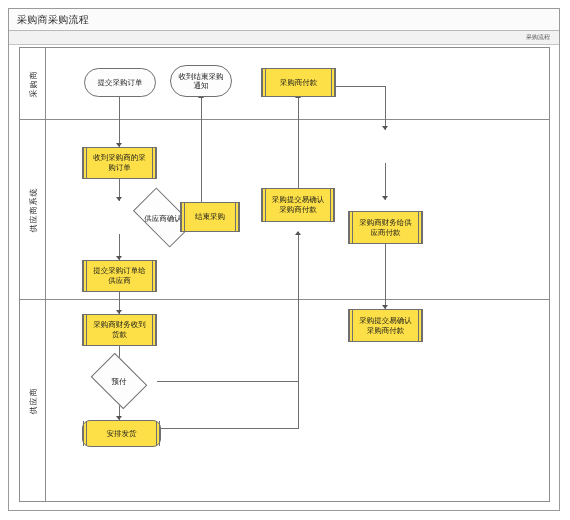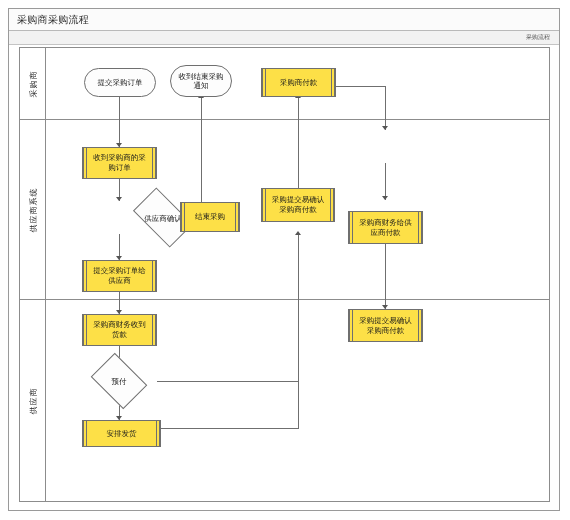--- a/index.html
+++ b/index.html
@@ -215,21 +215,21 @@
 
       <div class="node task" style="left:62px;top:266px;width:75px;height:32px;">
         <span>采购商财务收到货款</span>
       </div>
 
       <div class="node gw" style="left:76px;top:316px;width:46px;height:34px;">
         <div class="dia"></div>
         <div class="gw-txt">预付</div>
       </div>
 
-      <div class="node task" style="left:62px;top:372px;width:79px;height:27px;">
+      <div class="node task" style="left:62px;top:372px;width:79px;height:27px;border-radius:8px;">
         <span>安排发货</span>
       </div>
 
       <div class="node task" style="left:328px;top:261px;width:75px;height:33px;">
         <span>采购提交易确认采购商付款</span>
       </div>
 
     </div>
   </div>
 </div>

